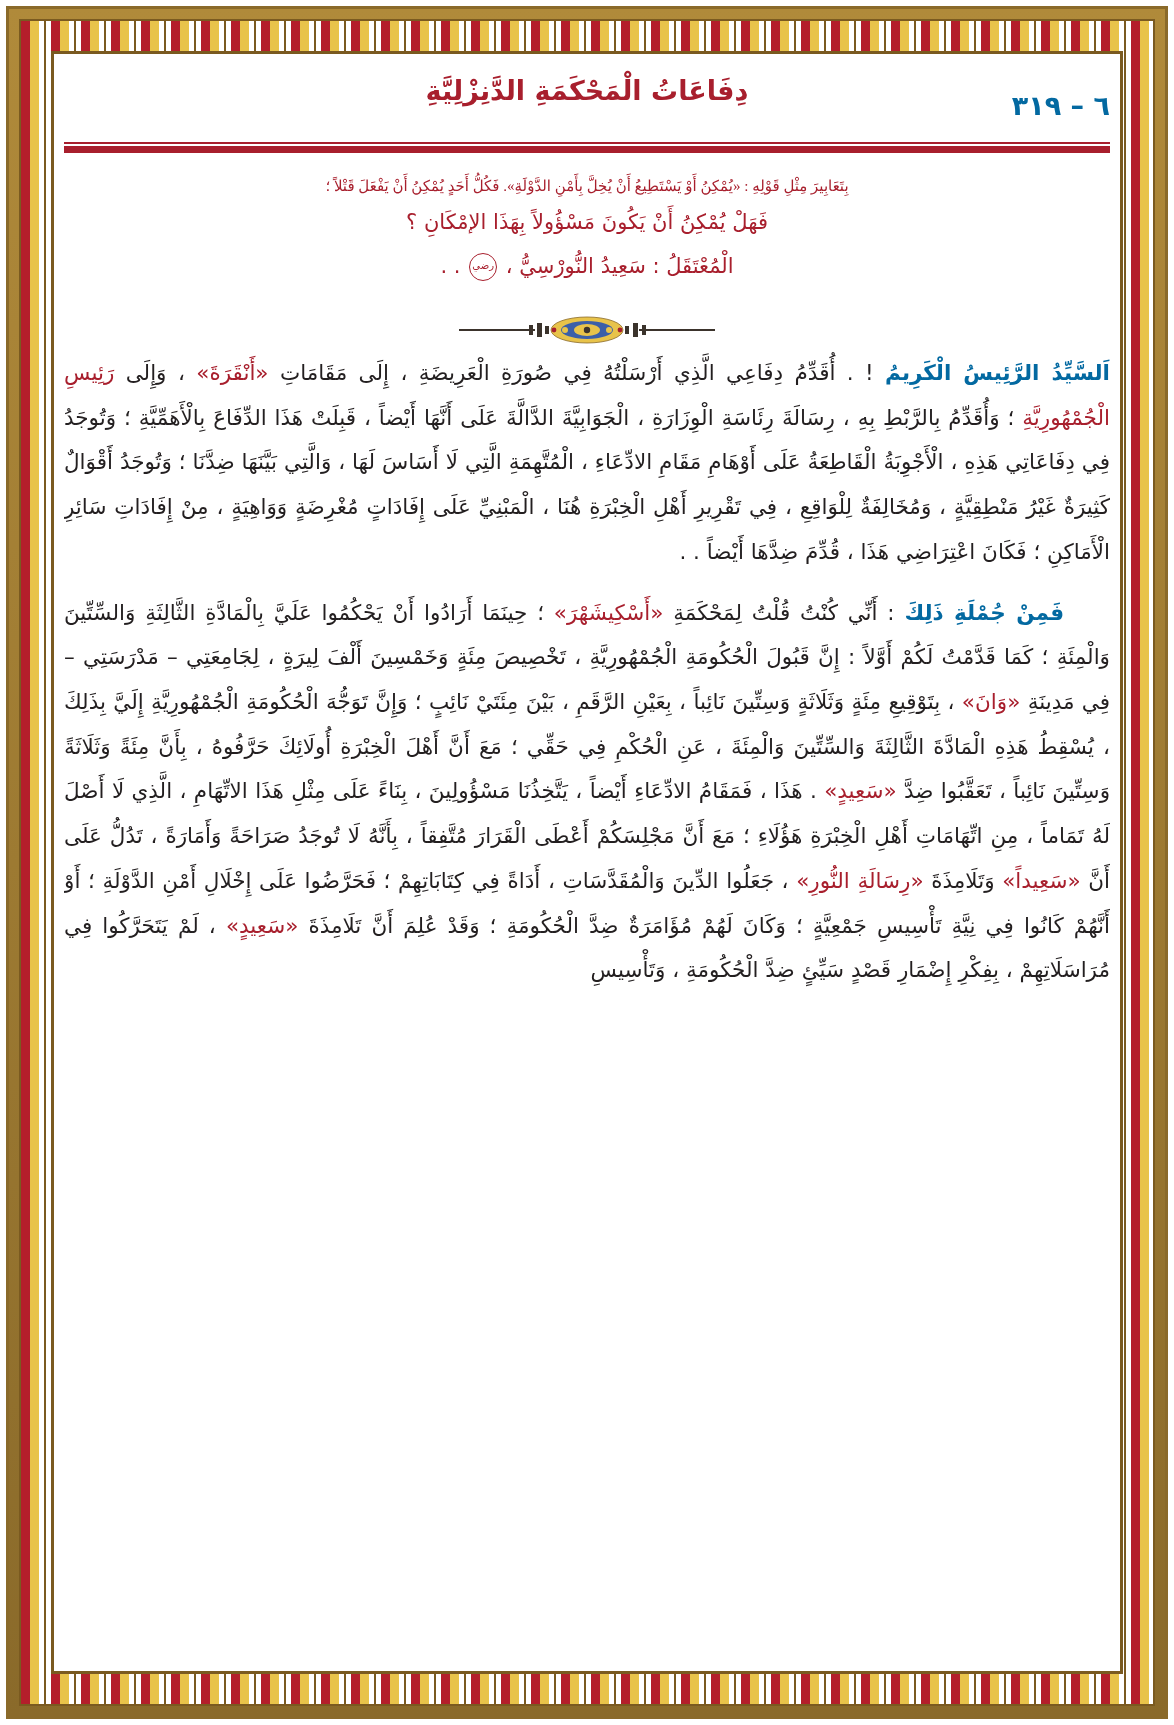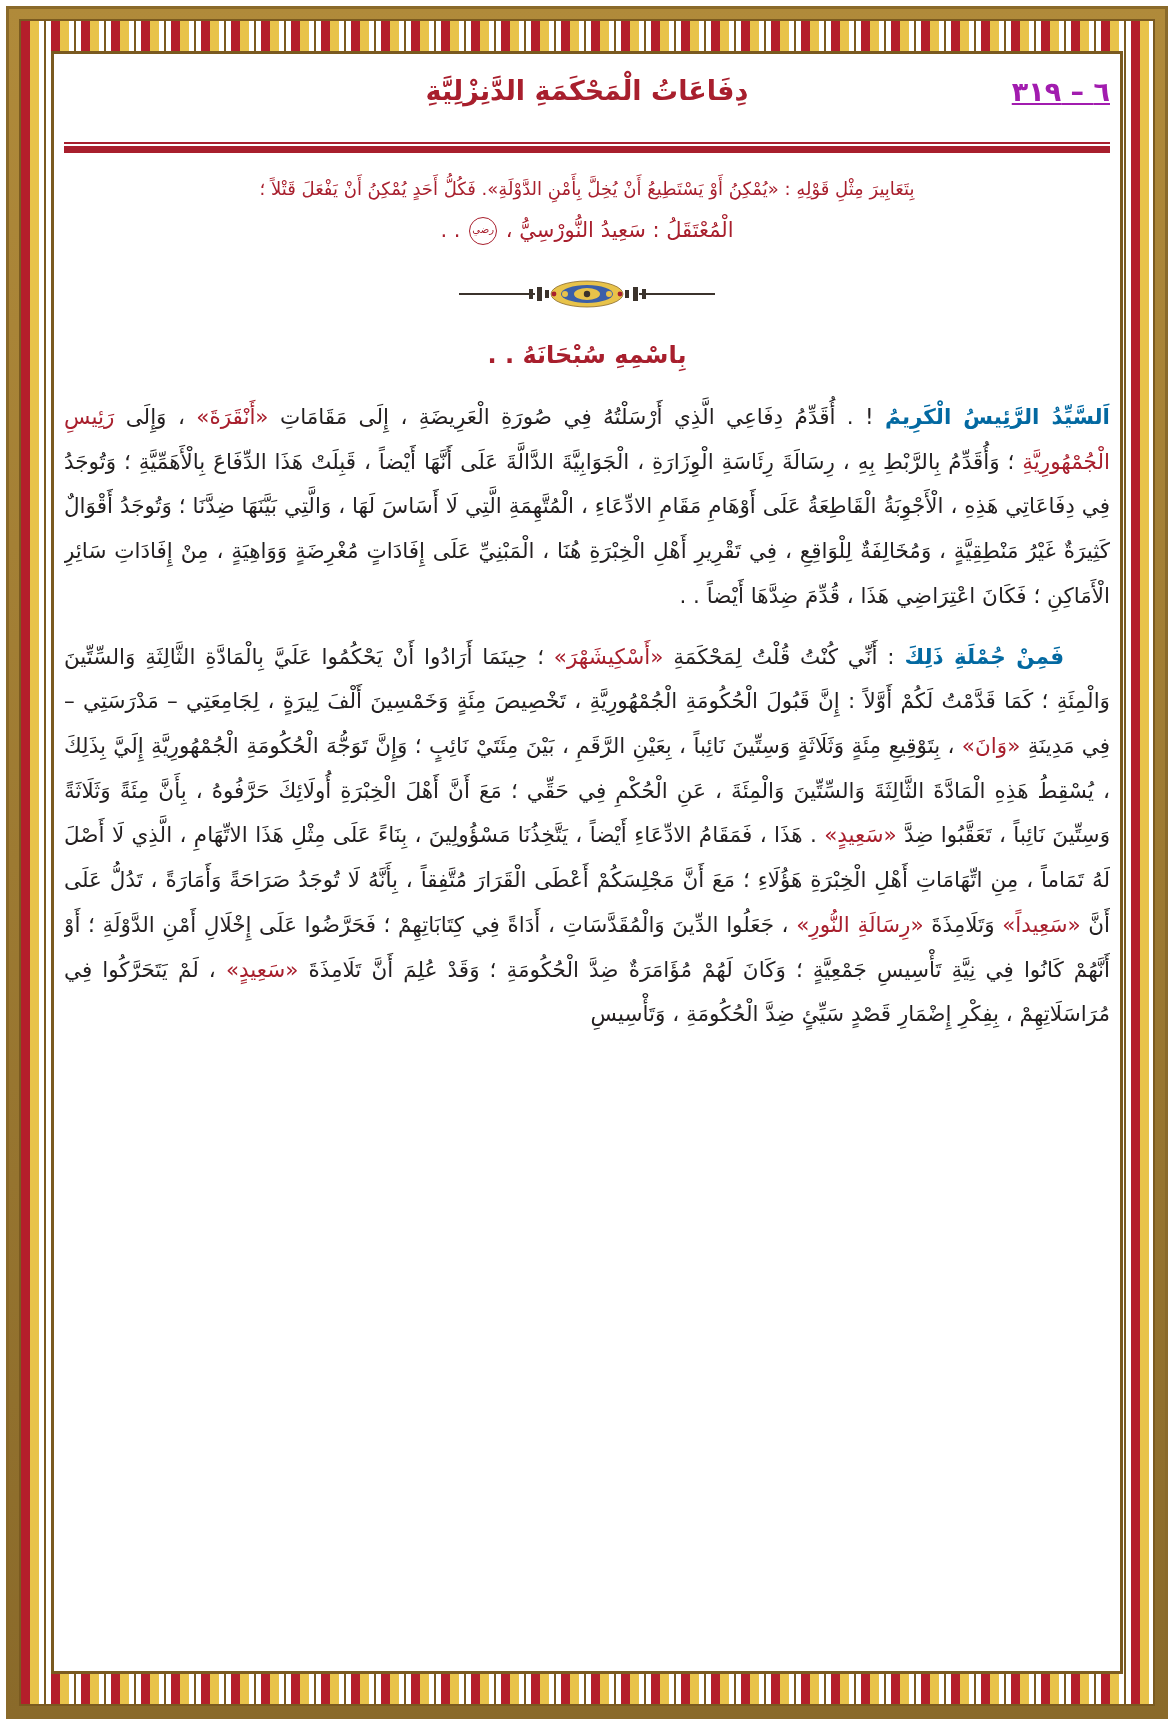--- a/index.html
+++ b/index.html
@@ -76,46 +76,46 @@
     position:absolute;left:0;right:0;top:0;
     text-align:center;
     color:#a81f2d;
     font-size:27px;
     font-weight:bold;
     letter-spacing:0;
     line-height:1.25;
     font-family:"DejaVu Sans","Liberation Sans",sans-serif;
   }
   .hdr-pageno{
-    position:absolute;right:0;top:2px;
-    color:#a21caf;
+    position:absolute;right:0;top:16px;
+    color:#0369a1;
     font-size:27px;
     font-weight:bold;
     direction:rtl;
     letter-spacing:1px;
-    text-decoration:underline;
   }
   .hdr-rule-wrap{
     margin-top:6px;
   }
   .hdr-rule-thin{
     height:2px;background:#a81f2d;margin-bottom:2px;
   }
   .hdr-rule-thick{
     height:7px;background:#a81f2d;
   }
 
   .quote-top{
     margin-top:18px;
     color:#a81f2d;
-    font-size:18px;
+    font-size:15px;
     line-height:2.0;
     direction:rtl;
     text-align:justify;
     text-align-last:center;
+    font-family:Liberation Serif, serif;
   }
   .quote-line2{
     color:#a81f2d;
     direction:rtl;
     text-align:center;
     font-size:21px;
     line-height:2.0;
   }
   .signature{
     color:#a81f2d;
@@ -186,20 +186,21 @@
     <div class="header">
       <div class="hdr-title">دِفَاعَاتُ الْمَحْكَمَةِ الدَّنِزْلِيَّةِ</div>
       <div class="hdr-pageno">٦ – ٣١٩</div>
     </div>
     <div class="hdr-rule-wrap">
       <div class="hdr-rule-thin"></div>
       <div class="hdr-rule-thick"></div>
     </div>
 
     <div class="quote-top">بِتَعَابِيرَ مِثْلِ قَوْلِهِ : «يُمْكِنُ أَوْ يَسْتَطِيعُ أَنْ يُخِلَّ بِأَمْنِ الدَّوْلَةِ». فَكُلُّ أَحَدٍ يُمْكِنُ أَنْ يَفْعَلَ قَتْلاً ؛</div>
+    <div class="quote-line2">فَهَلْ يُمْكِنُ أَنْ يَكُونَ مَسْؤُولاً بِهَذَا الإمْكَانِ ؟</div>
 
     <div class="signature">
       <span>الْمُعْتَقَلُ : سَعِيدُ النُّورْسِيُّ ، </span><span class="honorific">رضي الله عنه</span><span> . .</span>
     </div>
 
     <div class="ornament">
       <svg width="260" height="34" viewBox="0 0 260 34" xmlns="http://www.w3.org/2000/svg">
         <line x1="2" y1="17" x2="78" y2="17" stroke="#3b332c" stroke-width="2.2"></line>
         <line x1="182" y1="17" x2="258" y2="17" stroke="#3b332c" stroke-width="2.2"></line>
         <g fill="#3b332c">
@@ -224,20 +225,19 @@
         <g fill="#3b332c">
           <circle cx="130" cy="17" r="3.2"></circle>
         </g>
         <g fill="#a81f2d">
           <circle cx="97" cy="17" r="2.4"></circle>
           <circle cx="163" cy="17" r="2.4"></circle>
         </g>
       </svg>
     </div>
 
-    <div class="basmala">بِاسْمِهِ سُبْحَانَهُ . .</div>
 
     <p class="para"><span class="hl">اَلسَّيِّدُ الرَّئِيسُ الْكَرِيمُ</span><span> ! . أُقَدِّمُ دِفَاعِي الَّذِي أَرْسَلْتُهُ فِي صُورَةِ الْعَرِيضَةِ ، إِلَى مَقَامَاتِ </span><span class="hl-red">«أَنْقَرَةَ»</span><span> ، وَإِلَى </span><span class="hl-red">رَئِيسِ الْجُمْهُورِيَّةِ</span><span> ؛ وَأُقَدِّمُ بِالرَّبْطِ بِهِ ، رِسَالَةَ رِئَاسَةِ الْوِزَارَةِ ، الْجَوَابِيَّةَ الدَّالَّةَ عَلَى أَنَّهَا أَيْضاً ، قَبِلَتْ هَذَا الدِّفَاعَ بِالْأَهَمِّيَّةِ ؛ وَتُوجَدُ فِي دِفَاعَاتِي هَذِهِ ، الْأَجْوِبَةُ الْقَاطِعَةُ عَلَى أَوْهَامِ مَقَامِ الادِّعَاءِ ، الْمُتَّهِمَةِ الَّتِي لَا أَسَاسَ لَهَا ، وَالَّتِي بَيَّنَهَا ضِدَّنَا ؛ وَتُوجَدُ أَقْوَالٌ كَثِيرَةٌ غَيْرُ مَنْطِقِيَّةٍ ، وَمُخَالِفَةٌ لِلْوَاقِعِ ، فِي تَقْرِيرِ أَهْلِ الْخِبْرَةِ هُنَا ، الْمَبْنِيِّ عَلَى إِفَادَاتٍ مُغْرِضَةٍ وَوَاهِيَةٍ ، مِنْ إِفَادَاتِ سَائِرِ الْأَمَاكِنِ ؛ فَكَانَ اعْتِرَاضِي هَذَا ، قُدِّمَ ضِدَّهَا أَيْضاً . .</span></p>
 
     <p class="para indent"><span class="hl">فَمِنْ جُمْلَةِ ذَلِكَ</span><span> : أَنِّي كُنْتُ قُلْتُ لِمَحْكَمَةِ </span><span class="hl-red">«أَسْكِيشَهْرَ»</span><span> ؛ حِينَمَا أَرَادُوا أَنْ يَحْكُمُوا عَلَيَّ بِالْمَادَّةِ الثَّالِثَةِ وَالسِّتِّينَ وَالْمِئَةِ ؛ كَمَا قَدَّمْتُ لَكُمْ أَوَّلاً : إِنَّ قَبُولَ الْحُكُومَةِ الْجُمْهُورِيَّةِ ، تَخْصِيصَ مِئَةٍ وَخَمْسِينَ أَلْفَ لِيرَةٍ ، لِجَامِعَتِي – مَدْرَسَتِي – فِي مَدِينَةِ </span><span class="hl-red">«وَانَ»</span><span> ، بِتَوْقِيعِ مِئَةٍ وَثَلَاثَةٍ وَسِتِّينَ نَائِباً ، بِعَيْنِ الرَّقَمِ ، بَيْنَ مِئَتَيْ نَائِبٍ ؛ وَإِنَّ تَوَجُّهَ الْحُكُومَةِ الْجُمْهُورِيَّةِ إِلَيَّ بِذَلِكَ ، يُسْقِطُ هَذِهِ الْمَادَّةَ الثَّالِثَةَ وَالسِّتِّينَ وَالْمِئَةَ ، عَنِ الْحُكْمِ فِي حَقِّي ؛ مَعَ أَنَّ أَهْلَ الْخِبْرَةِ أُولَائِكَ حَرَّفُوهُ ، بِأَنَّ مِئَةً وَثَلَاثَةً وَسِتِّينَ نَائِباً ، تَعَقَّبُوا ضِدَّ </span><span class="hl-red">«سَعِيدٍ»</span><span> . هَذَا ، فَمَقَامُ الادِّعَاءِ أَيْضاً ، يَتَّخِذُنَا مَسْؤُولِينَ ، بِنَاءً عَلَى مِثْلِ هَذَا الاتِّهَامِ ، الَّذِي لَا أَصْلَ لَهُ تَمَاماً ، مِنِ اتِّهَامَاتِ أَهْلِ الْخِبْرَةِ هَؤُلَاءِ ؛ مَعَ أَنَّ مَجْلِسَكُمْ أَعْطَى الْقَرَارَ مُتَّفِقاً ، بِأَنَّهُ لَا تُوجَدُ صَرَاحَةً وَأَمَارَةً ، تَدُلُّ عَلَى أَنَّ </span><span class="hl-red">«سَعِيداً»</span><span> وَتَلَامِذَةَ </span><span class="hl-red">«رِسَالَةِ النُّورِ»</span><span> ، جَعَلُوا الدِّينَ وَالْمُقَدَّسَاتِ ، أَدَاةً فِي كِتَابَاتِهِمْ ؛ فَحَرَّضُوا عَلَى إِخْلَالِ أَمْنِ الدَّوْلَةِ ؛ أَوْ أَنَّهُمْ كَانُوا فِي نِيَّةِ تَأْسِيسِ جَمْعِيَّةٍ ؛ وَكَانَ لَهُمْ مُؤَامَرَةٌ ضِدَّ الْحُكُومَةِ ؛ وَقَدْ عُلِمَ أَنَّ تَلَامِذَةَ </span><span class="hl-red">«سَعِيدٍ»</span><span> ، لَمْ يَتَحَرَّكُوا فِي مُرَاسَلَاتِهِمْ ، بِفِكْرِ إِضْمَارِ قَصْدٍ سَيِّئٍ ضِدَّ الْحُكُومَةِ ، وَتَأْسِيسِ</span></p>
 
   </div>
 </div>
 
 </body></html>

